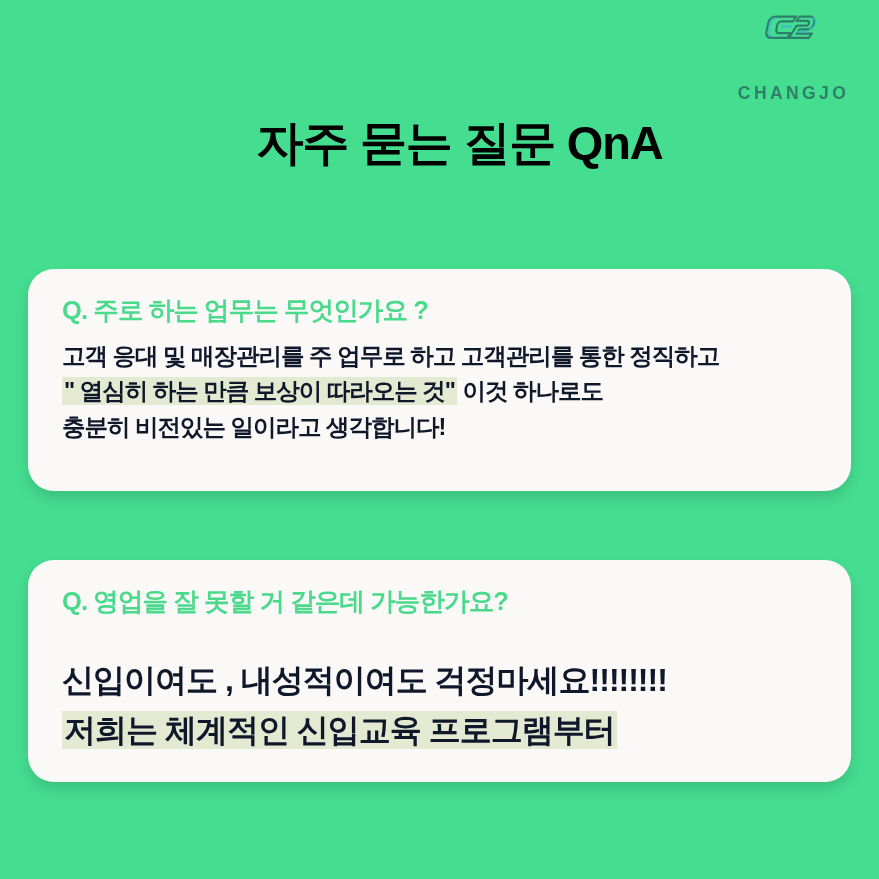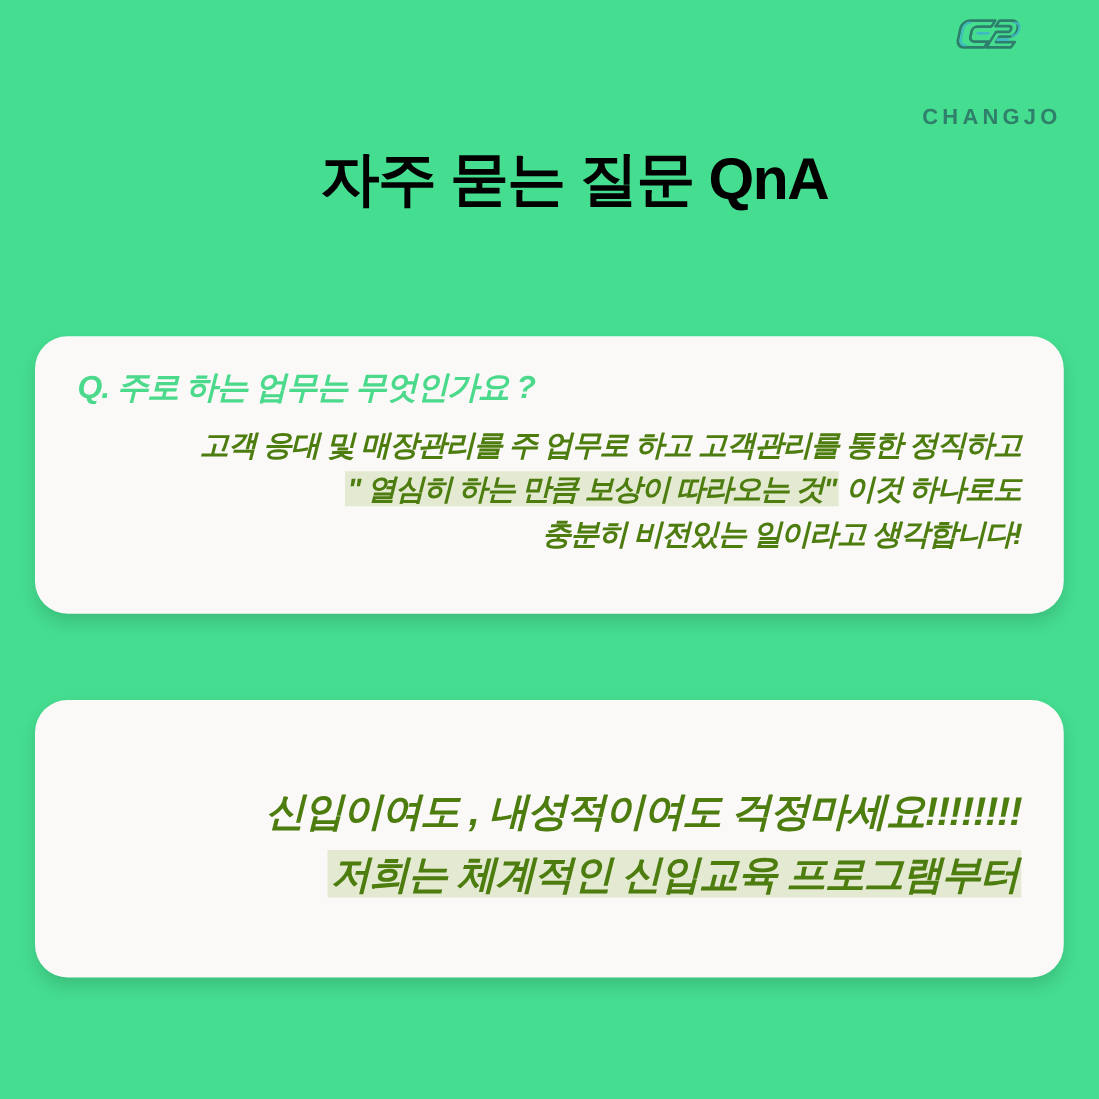--- a/index.html
+++ b/index.html
@@ -50,40 +50,39 @@
 
   
   .card {
     position:absolute;
     left:28px;
     width:823px;
     background:#faf9f7;
     border-radius:26px;
     box-shadow:0 7px 13px rgba(0,0,0,0.13);
     padding:26px 34px 30px 34px;
-    font-style:italic;
   }
   #card-1 { top:269px; height:222px; }
   #card-2 { top:560px; height:222px; }
 
   .q-line {
     font-size:25.5px;
     font-weight:800;
     color:#4bd98c;
     letter-spacing:-0.9px;
     line-height:1.2;
     margin-bottom:13px;
     white-space:pre;
   }
 
   .answer {
-    text-align:right;
+    text-align:left;
     font-size:23.5px;
     font-weight:600;
-    color:#4d7c0f;
+    color:#0f172a;
     line-height:1.52;
     letter-spacing:-1.0px;
   }
   #card-2 .answer { font-size:32px; line-height:1.56;margin-top:39px; }
 
   .a-line { display:block; white-space:pre; }
   .hl {
     background:#e4ead2;
     padding:1px 2px;
     box-decoration-break:clone;
@@ -112,17 +111,18 @@
 <section class="card" id="card-1">
   <div class="q-line">Q. 주로 하는 업무는 무엇인가요 ?</div>
   <div class="answer" id="answer-1">
       <span class="a-line"><span>고객 응대 및 매장관리를 주 업무로 하고 고객관리를 통한 정직하고</span></span>
       <span class="a-line"><span class="hl">" 열심히 하는 만큼 보상이 따라오는 것"</span><span> 이것 하나로도</span></span>
       <span class="a-line"><span>충분히 비전있는 일이라고 생각합니다!</span></span>
     </div>
 </section>
 
 <section class="card" id="card-2">
+  <div class="q-line">Q. 영업을 잘 못할 거 같은데 가능한가요?</div>
   <div class="answer" id="answer-2">
       <span class="a-line"><span>신입이여도 , 내성적이여도 걱정마세요!!!!!!!!</span></span>
       <span class="a-line"><span class="hl">저희는 체계적인 신입교육 프로그램부터</span></span>
     </div>
 </section>
 
 </body></html>

